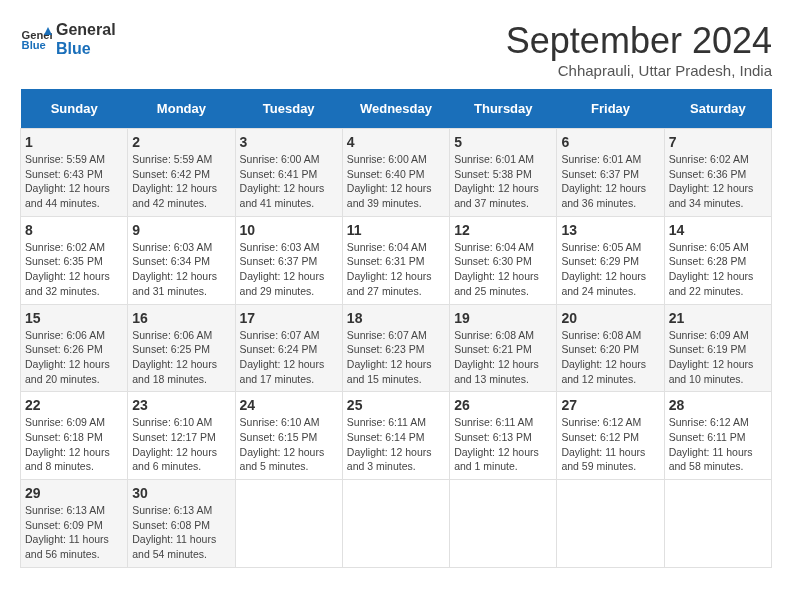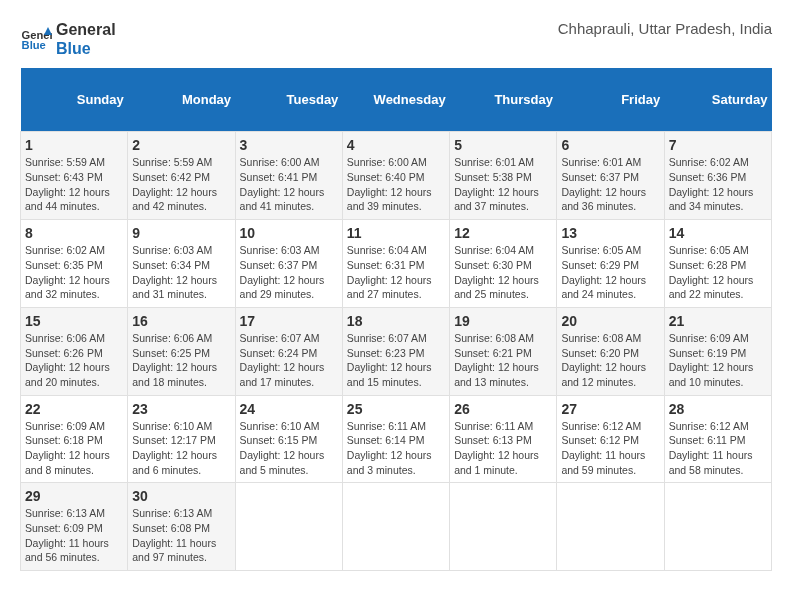--- a/index.html
+++ b/index.html
@@ -38,22 +38,22 @@
       color: #555;
     }
     table {
       width: 100%;
       border-collapse: collapse;
       font-size: 11px;
     }
     thead th {
       background-color: #1a6fba;
       color: white;
-      padding: 24px 4px;
-      text-align: right;
+      padding: 12px 4px;
+      text-align: center;
       font-size: 13px;
       font-weight: bold;
     }
     tbody tr {
       vertical-align: top;
     }
     tbody tr:nth-child(odd) {
       background-color: #f5f5f5;
     }
     tbody tr:nth-child(even) {
@@ -90,20 +90,21 @@
       <text x="2" y="20" font-size="14" font-weight="bold" fill="#333">General</text>
       <text x="2" y="33" font-size="14" font-weight="bold" fill="#1a6fba">Blue</text>
       <polygon points="35,5 40,15 30,15" fill="#1a6fba"></polygon>
     </svg>
     <div>
       <div style="font-size:16px;font-weight:bold;color:#333;line-height:1.2;">General</div>
       <div style="font-size:16px;font-weight:bold;color:#1a6fba;line-height:1.2;">Blue</div>
     </div>
   </div>
   <div class="title-block">
+    <div class="month-title">September 2024</div>
     <div class="subtitle">Chhaprauli, Uttar Pradesh, India</div>
   </div>
 </div>
 
 <table>
   <thead>
     <tr>
     <th>Sunday</th>
         <th>Monday</th>
         <th>Tuesday</th>
@@ -353,21 +354,21 @@
             <span>Sunrise: 6:13 AM</span><br>
             <span>Sunset: 6:09 PM</span><br>
             <span>Daylight: 11 hours and 56 minutes.</span>
           </div>
         </td>
         <td>
           <span class="day-number">30</span>
           <div class="day-info">
             <span>Sunrise: 6:13 AM</span><br>
             <span>Sunset: 6:08 PM</span><br>
-            <span>Daylight: 11 hours and 97 minutes.</span>
+            <span>Daylight: 11 hours and 54 minutes.</span>
           </div>
         </td>
         <td class="empty-cell"></td>
         <td class="empty-cell"></td>
         <td class="empty-cell"></td>
         <td class="empty-cell"></td>
         <td class="empty-cell"></td>
       </tr>
     </tbody>
 </table>

